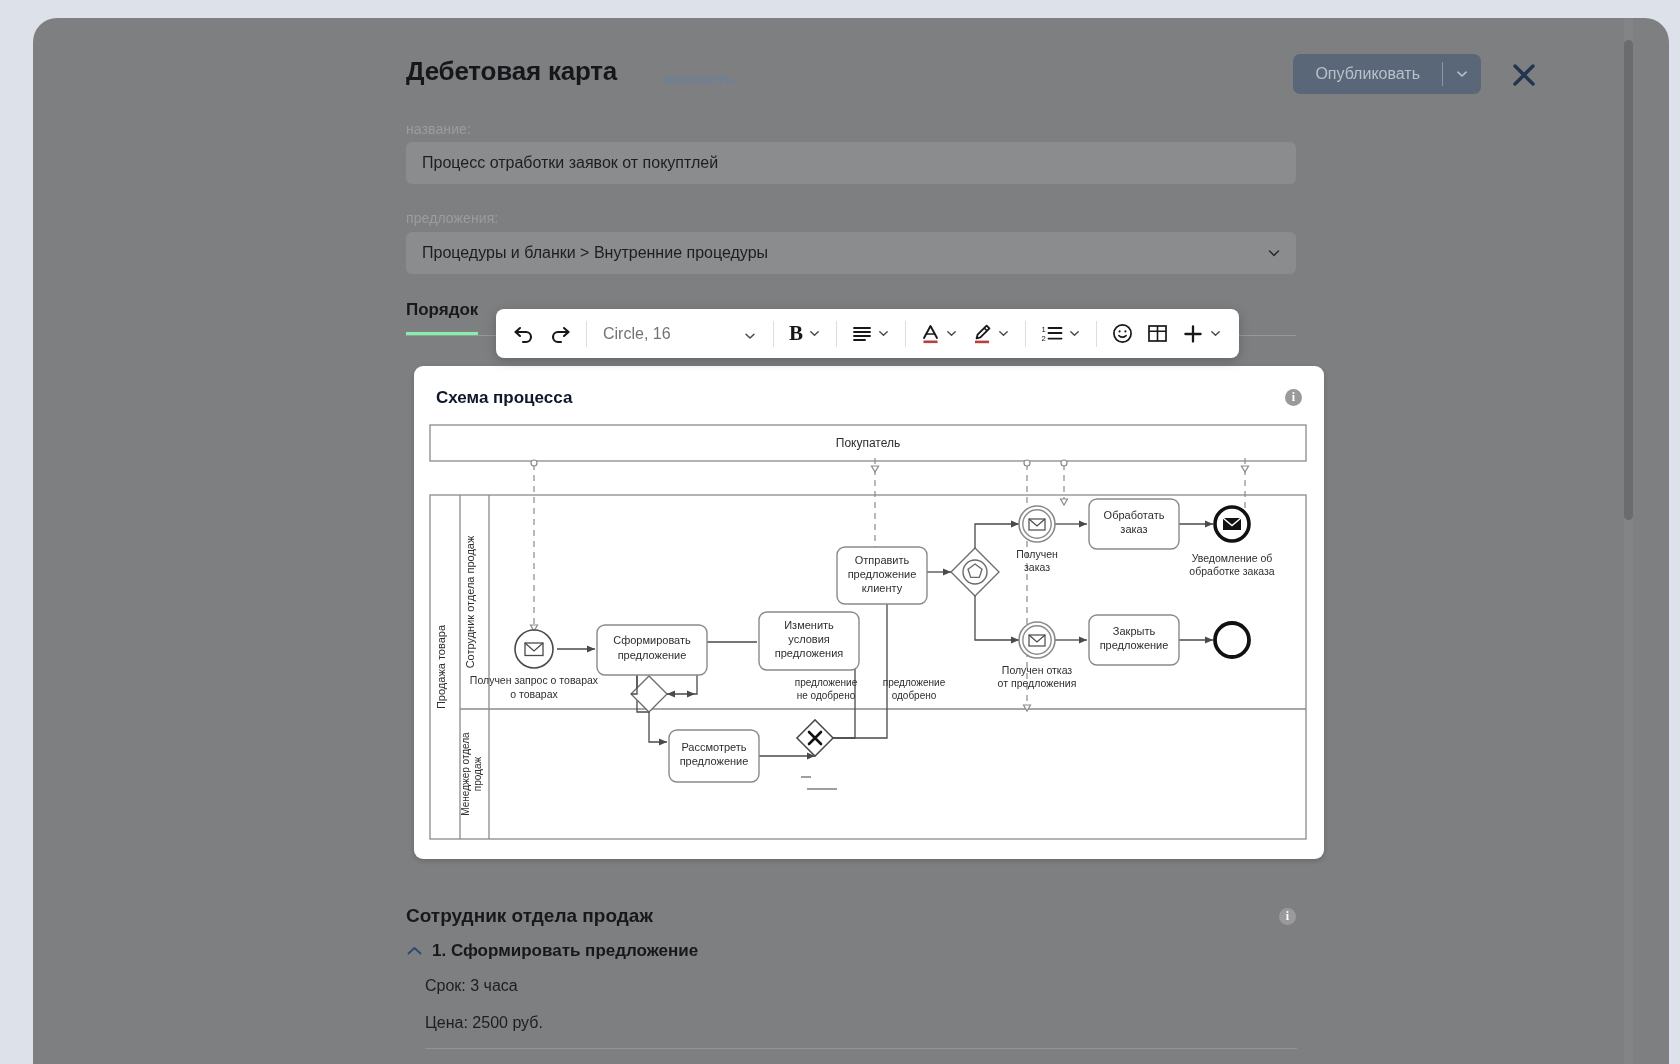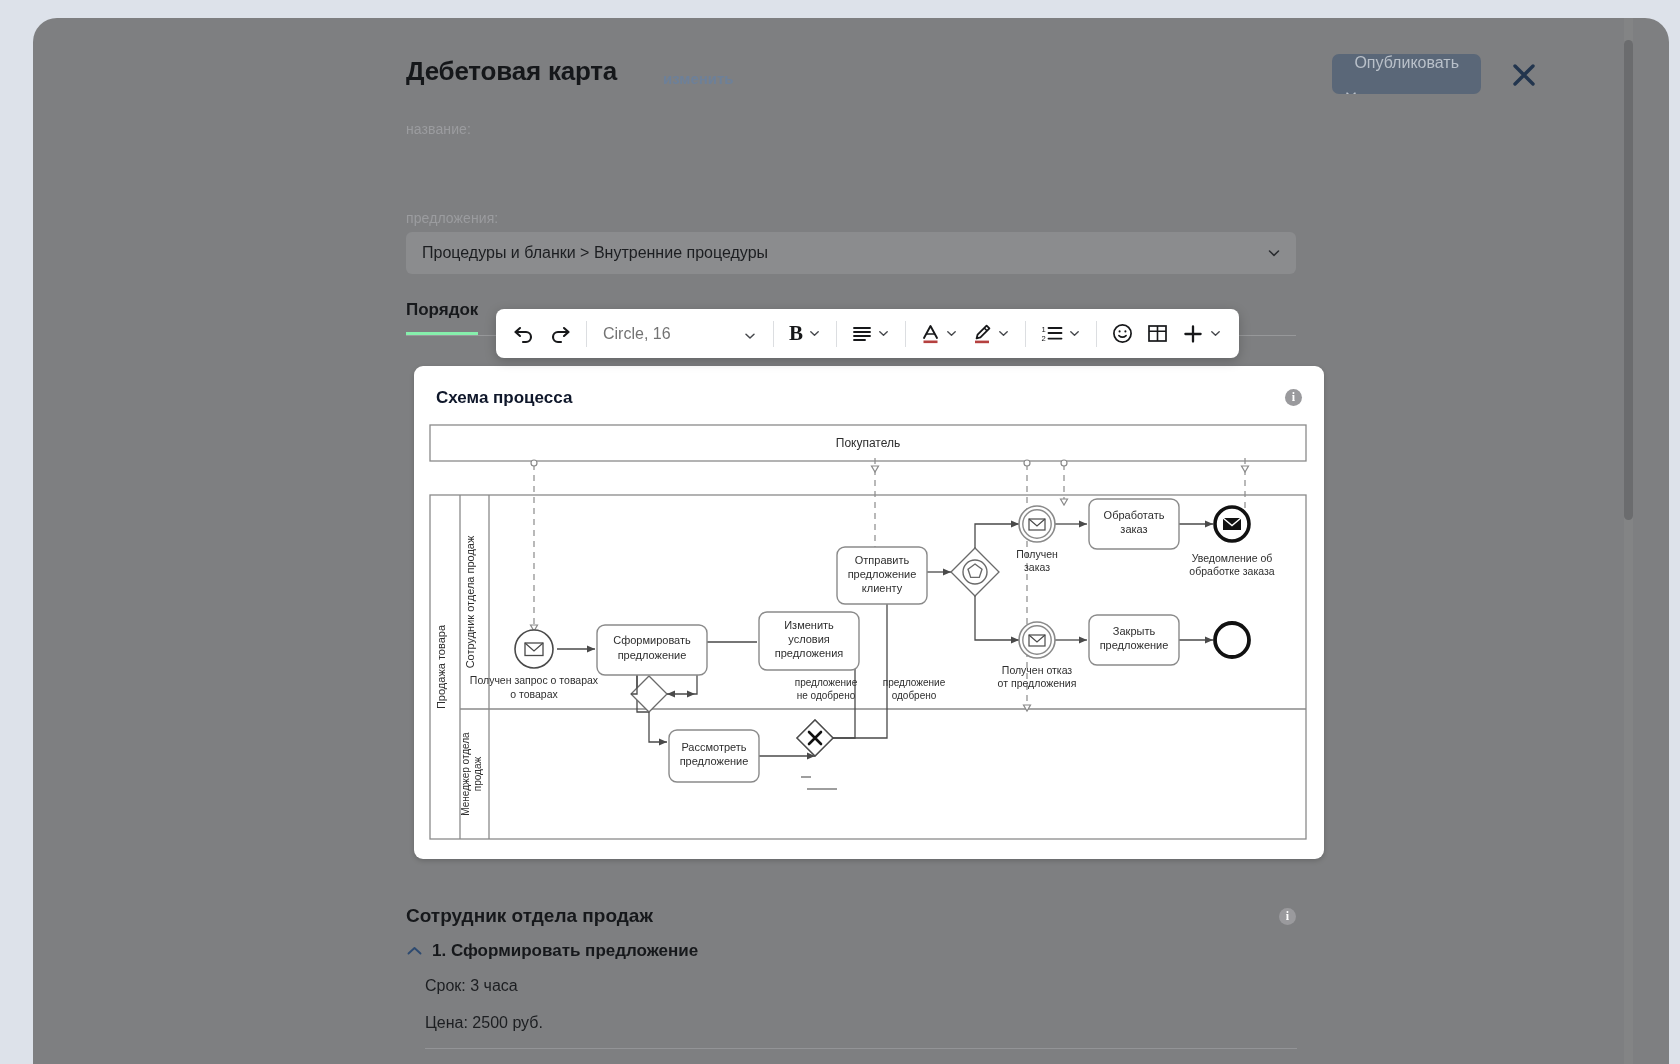--- a/index.html
+++ b/index.html
@@ -54,21 +54,20 @@
 
   #publish-group {
     position: absolute;
     right: 188px; top: 36px;
     height: 40px;
     display: flex;
     align-items: stretch;
     background: #5a6778;
     border-radius: 7px;
     overflow: hidden;
-    flex-direction: column;
   }
   #publish-button {
     padding: 0 22px;
     display: flex; align-items: center;
     font-size: 16px;
     color: #b9c0c9;
     background: transparent;
     border: none;
     cursor: pointer;
     font-family: inherit;
@@ -268,20 +267,21 @@
         <svg width="26" height="26" viewBox="0 0 26 26" fill="none">
           <path d="M4 4 L22 22 M22 4 L4 22" stroke="#22354e" stroke-width="3.4" stroke-linecap="round"></path>
         </svg>
       </div>
     </div>
 
     <div id="scroll-track"></div>
     <div id="scroll-thumb"></div>
 
     <div class="field-label" id="name-label">название:</div>
+    <div class="field-box" id="name-box">Процесс отработки заявок от покуптлей</div>
 
     <div class="field-label" id="loc-label">предложения:</div>
     <div class="field-box" id="loc-box">
       <span>Процедуры и бланки &gt; Внутренние процедуры</span>
       <span id="loc-caret">
         <svg width="16" height="16" viewBox="0 0 16 16" fill="none">
           <path d="M3.5 6 L8 10.4 L12.5 6" stroke="#2a2c30" stroke-width="1.5" stroke-linecap="round" stroke-linejoin="round"></path>
         </svg>
       </span>
     </div>

